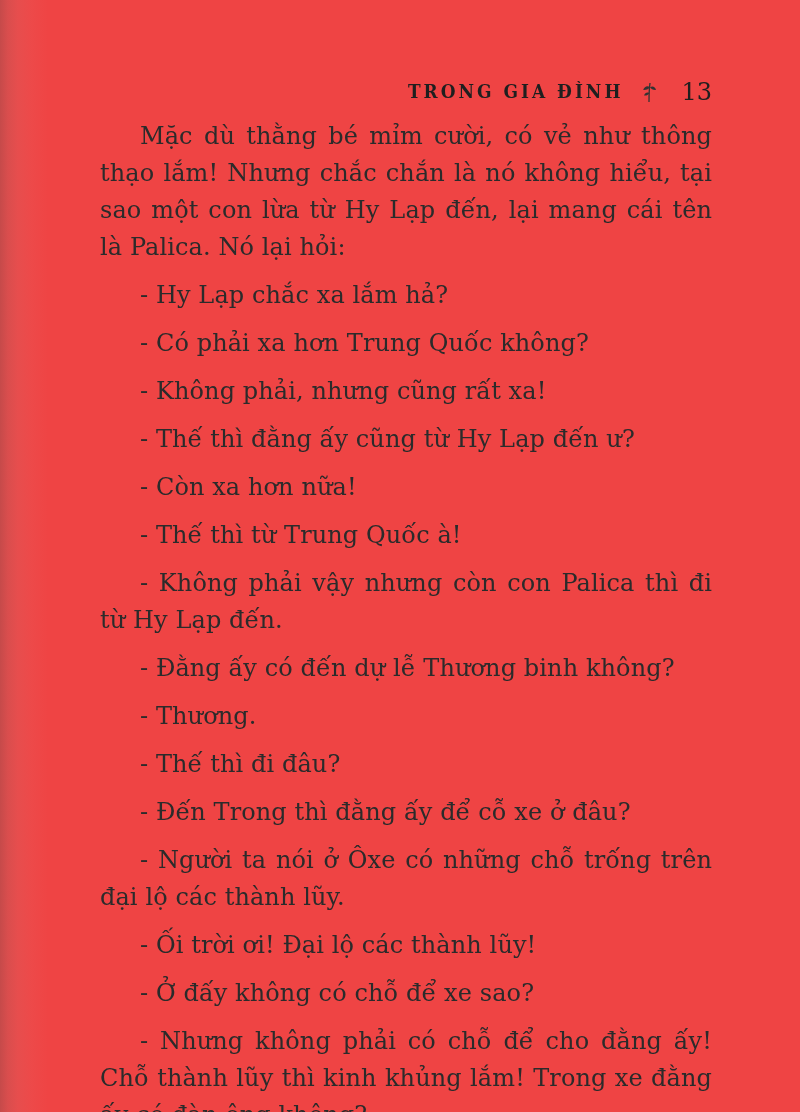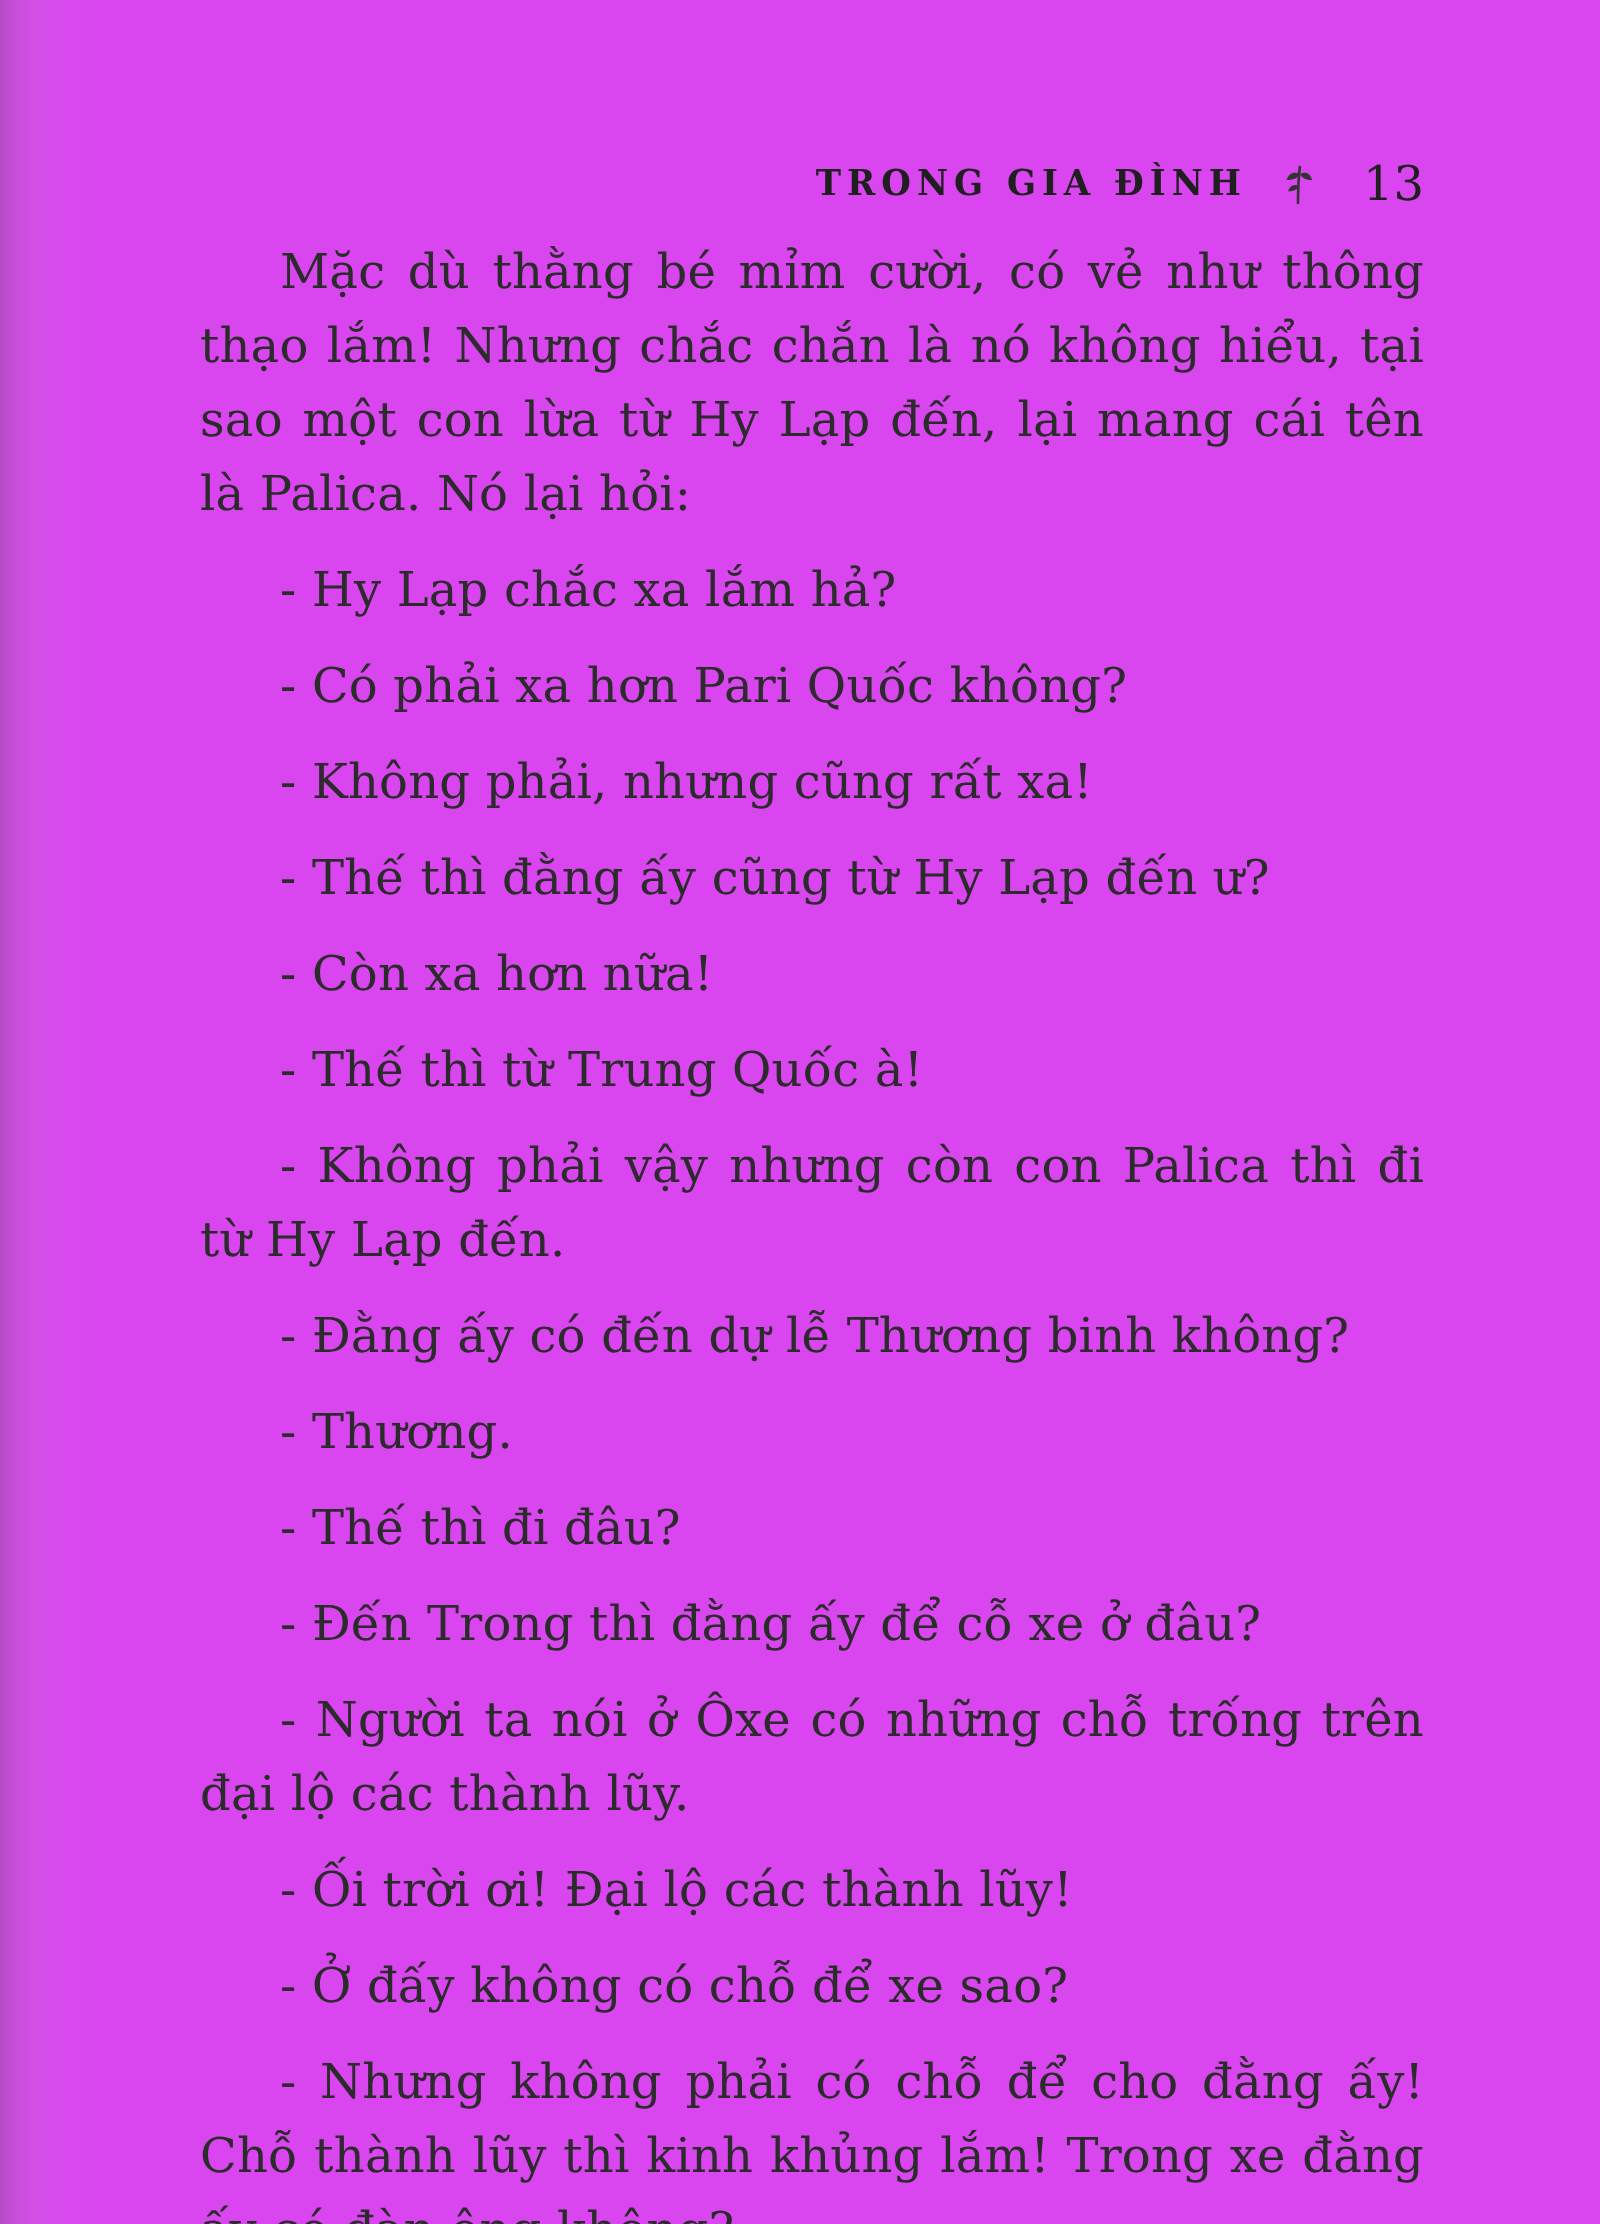--- a/index.html
+++ b/index.html
@@ -5,21 +5,21 @@
   html, body {
     margin: 0;
     padding: 0;
     background: #e9e9e9;
   }
   .page {
     position: relative;
     width: 800px;
     height: 1112px;
     margin: 0 auto;
-    background: #d946ef;
+    background: #ef4444;
     overflow: hidden;
     font-family: "DejaVu Serif", "Liberation Serif", serif;
     color: #2b2b2b;
   }
   .edge-shadow {
     position: absolute;
     left: 0;
     top: 0;
     width: 48px;
     height: 100%;
@@ -88,21 +88,21 @@
         <path d="M9 6 C12 4.5 14.2 5.8 15 9 C12 9.2 10 8 9 6 Z" fill="#333333"></path>
         <path d="M8.4 12 C6 10.8 4 11.8 3 14.6 C6 14.8 7.8 13.6 8.4 12 Z" fill="#333333"></path>
       </svg>
     </span>
     <span class="page-number">13</span>
   </div>
 
   <div class="body-text">
     <p>Mặc dù thằng bé mỉm cười, có vẻ như thông thạo lắm! Nhưng chắc chắn là nó không hiểu, tại sao một con lừa từ Hy Lạp đến, lại mang cái tên là Palica. Nó lại hỏi:</p>
     <p>- Hy Lạp chắc xa lắm hả?</p>
-    <p>- Có phải xa hơn Pari Quốc không?</p>
+    <p>- Có phải xa hơn Trung Quốc không?</p>
     <p>- Không phải, nhưng cũng rất xa!</p>
     <p>- Thế thì đằng ấy cũng từ Hy Lạp đến ư?</p>
     <p>- Còn xa hơn nữa!</p>
     <p>- Thế thì từ Trung Quốc à!</p>
     <p>- Không phải vậy nhưng còn con Palica thì đi từ Hy Lạp đến.</p>
     <p>- Đằng ấy có đến dự lễ Thương binh không?</p>
     <p>- Thương.</p>
     <p>- Thế thì đi đâu?</p>
     <p>- Đến Trong thì đằng ấy để cỗ xe ở đâu?</p>
     <p>- Người ta nói ở Ôxe có những chỗ trống trên đại lộ các thành lũy.</p>

